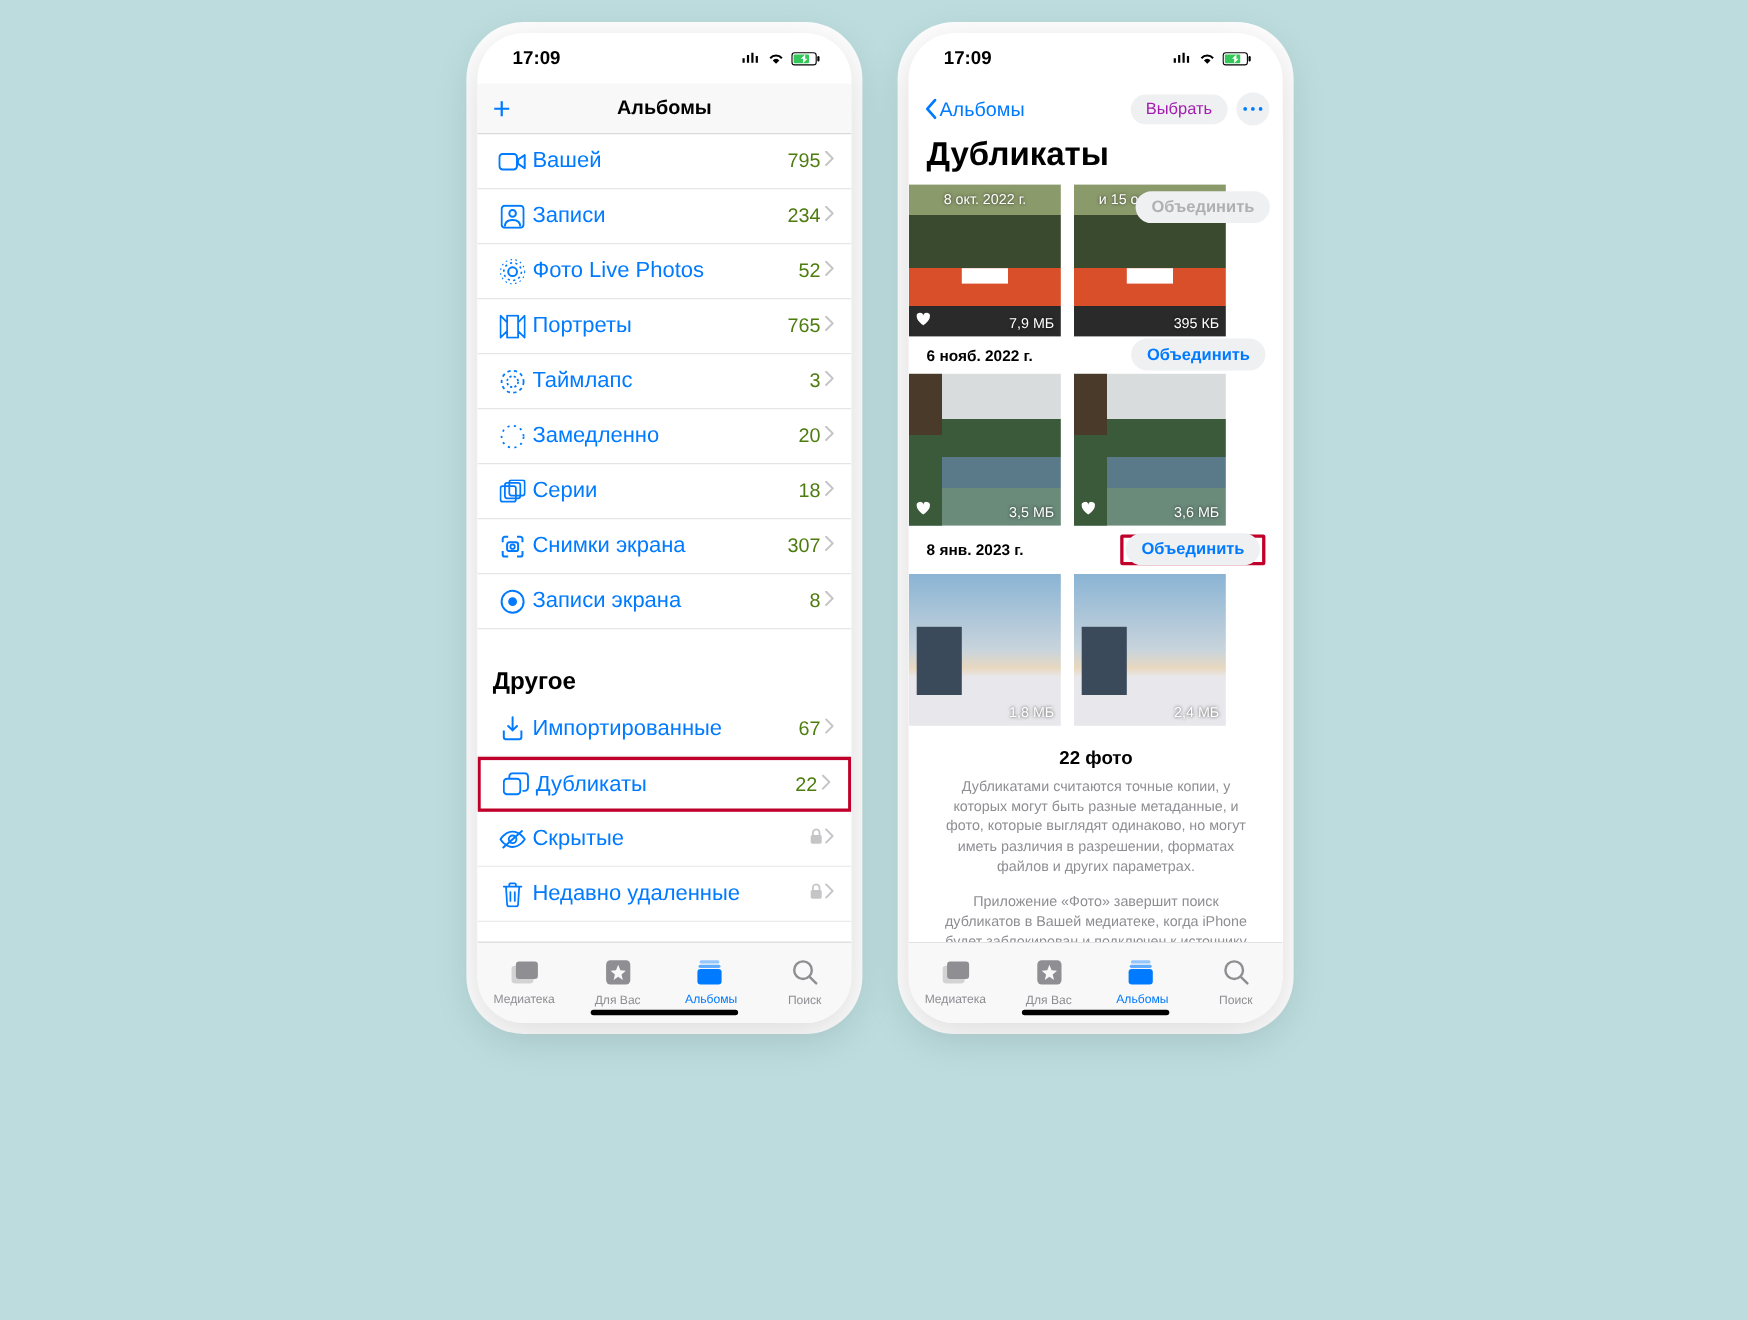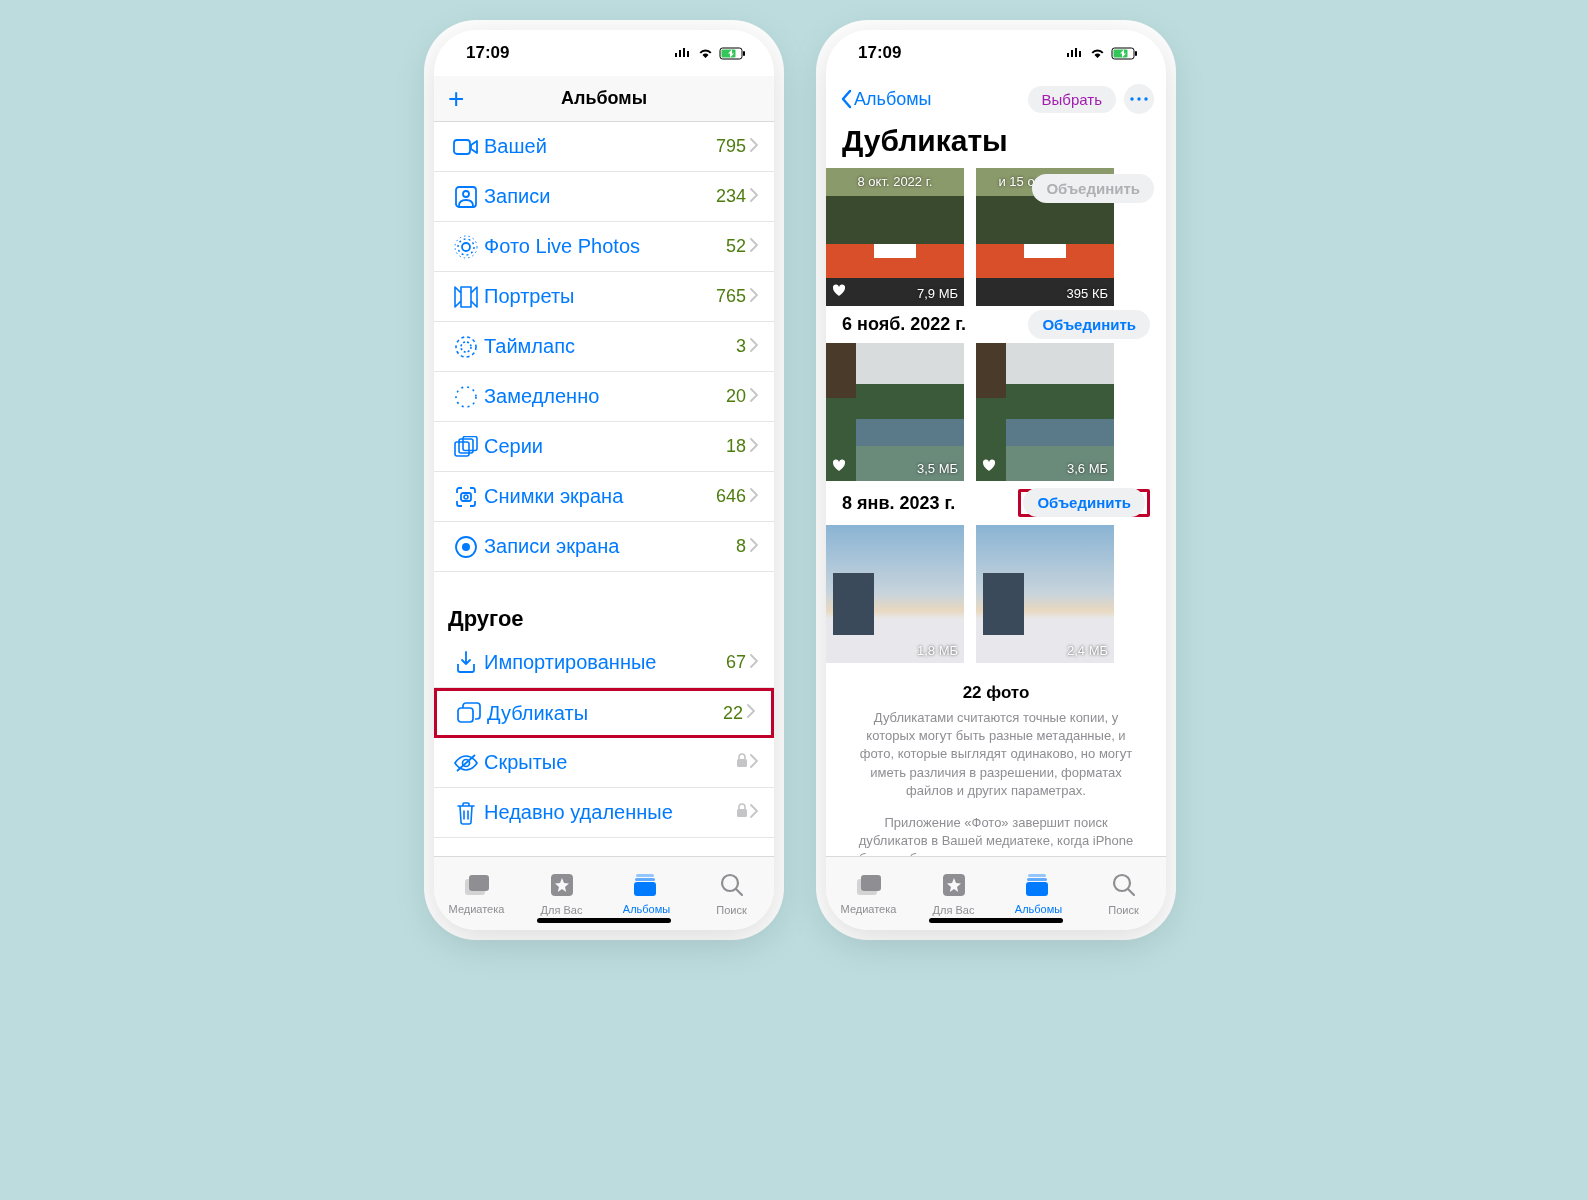--- a/index.html
+++ b/index.html
@@ -106,21 +106,21 @@
   width: 30px; height: 30px; border-radius: 15px;
   background: #eef0f2; display: flex; align-items: center; justify-content: center;
   color: #007aff;
 }
 .big-title { font-size: 30px; font-weight: 800; padding: 2px 16px 10px; }
 .dup-group { }
 .dup-header {
   display: flex; justify-content: space-between; align-items: center;
   padding: 8px 16px;
 }
-.dup-date { font-size: 18px; font-weight: 700; }
+.dup-date { font-size: 14px; font-weight: 700; }
 .merge-btn { background: #eef0f2; border-radius: 16px; padding: 6px 14px; font-size: 15px; font-weight: 600; color: #007aff; }
 .merge-btn.disabled { color: #aeb1b4; }
 .thumb-row { display: flex; gap: 12px; padding: 0; }
 .thumb {
   width: 138px; height: 138px; position: relative;
   display: flex; flex-direction: column; justify-content: flex-end;
   background: #888;
 }
 .thumb .ov-date { position: absolute; top: 6px; left: 0; right: 0; text-align: center; color: #fff; font-size: 13px; font-weight: 500; text-shadow: 0 0 3px rgba(0,0,0,.7); }
 .thumb .heart { position: absolute; bottom: 6px; left: 6px; color: #fff; font-size: 13px; }
@@ -259,21 +259,21 @@
   </div>
       <div class="list-row">
     <span class="icon-slot">
           <svg width="24" height="24" viewBox="0 0 24 24">
             <path d="M3 8V5a2 2 0 012-2h3M21 8V5a2 2 0 00-2-2h-3M3 16v3a2 2 0 002 2h3M21 16v3a2 2 0 01-2 2h-3" fill="none" stroke="#007aff" stroke-width="1.8"></path>
             <rect x="7" y="8" width="10" height="8" rx="2" fill="none" stroke="#007aff" stroke-width="1.8"></rect>
             <circle cx="12" cy="12" r="2" fill="none" stroke="#007aff" stroke-width="1.6"></circle>
           </svg>
         </span>
     <span class="label">Снимки экрана</span>
-    <span class="count">646</span>
+    <span class="count">307</span>
     <span class="chev"><svg width="8" height="14" viewBox="0 0 8 14">
             <path d="M1 1l6 6-6 6" stroke="#c5c5c7" stroke-width="1.8" fill="none" stroke-linecap="round"></path>
           </svg></span>
   </div>
       <div class="list-row">
     <span class="icon-slot">
           <svg width="24" height="24" viewBox="0 0 24 24">
             <circle cx="12" cy="12" r="10" fill="none" stroke="#007aff" stroke-width="1.8"></circle>
             <circle cx="12" cy="12" r="4" fill="#007aff"></circle>
           </svg>

